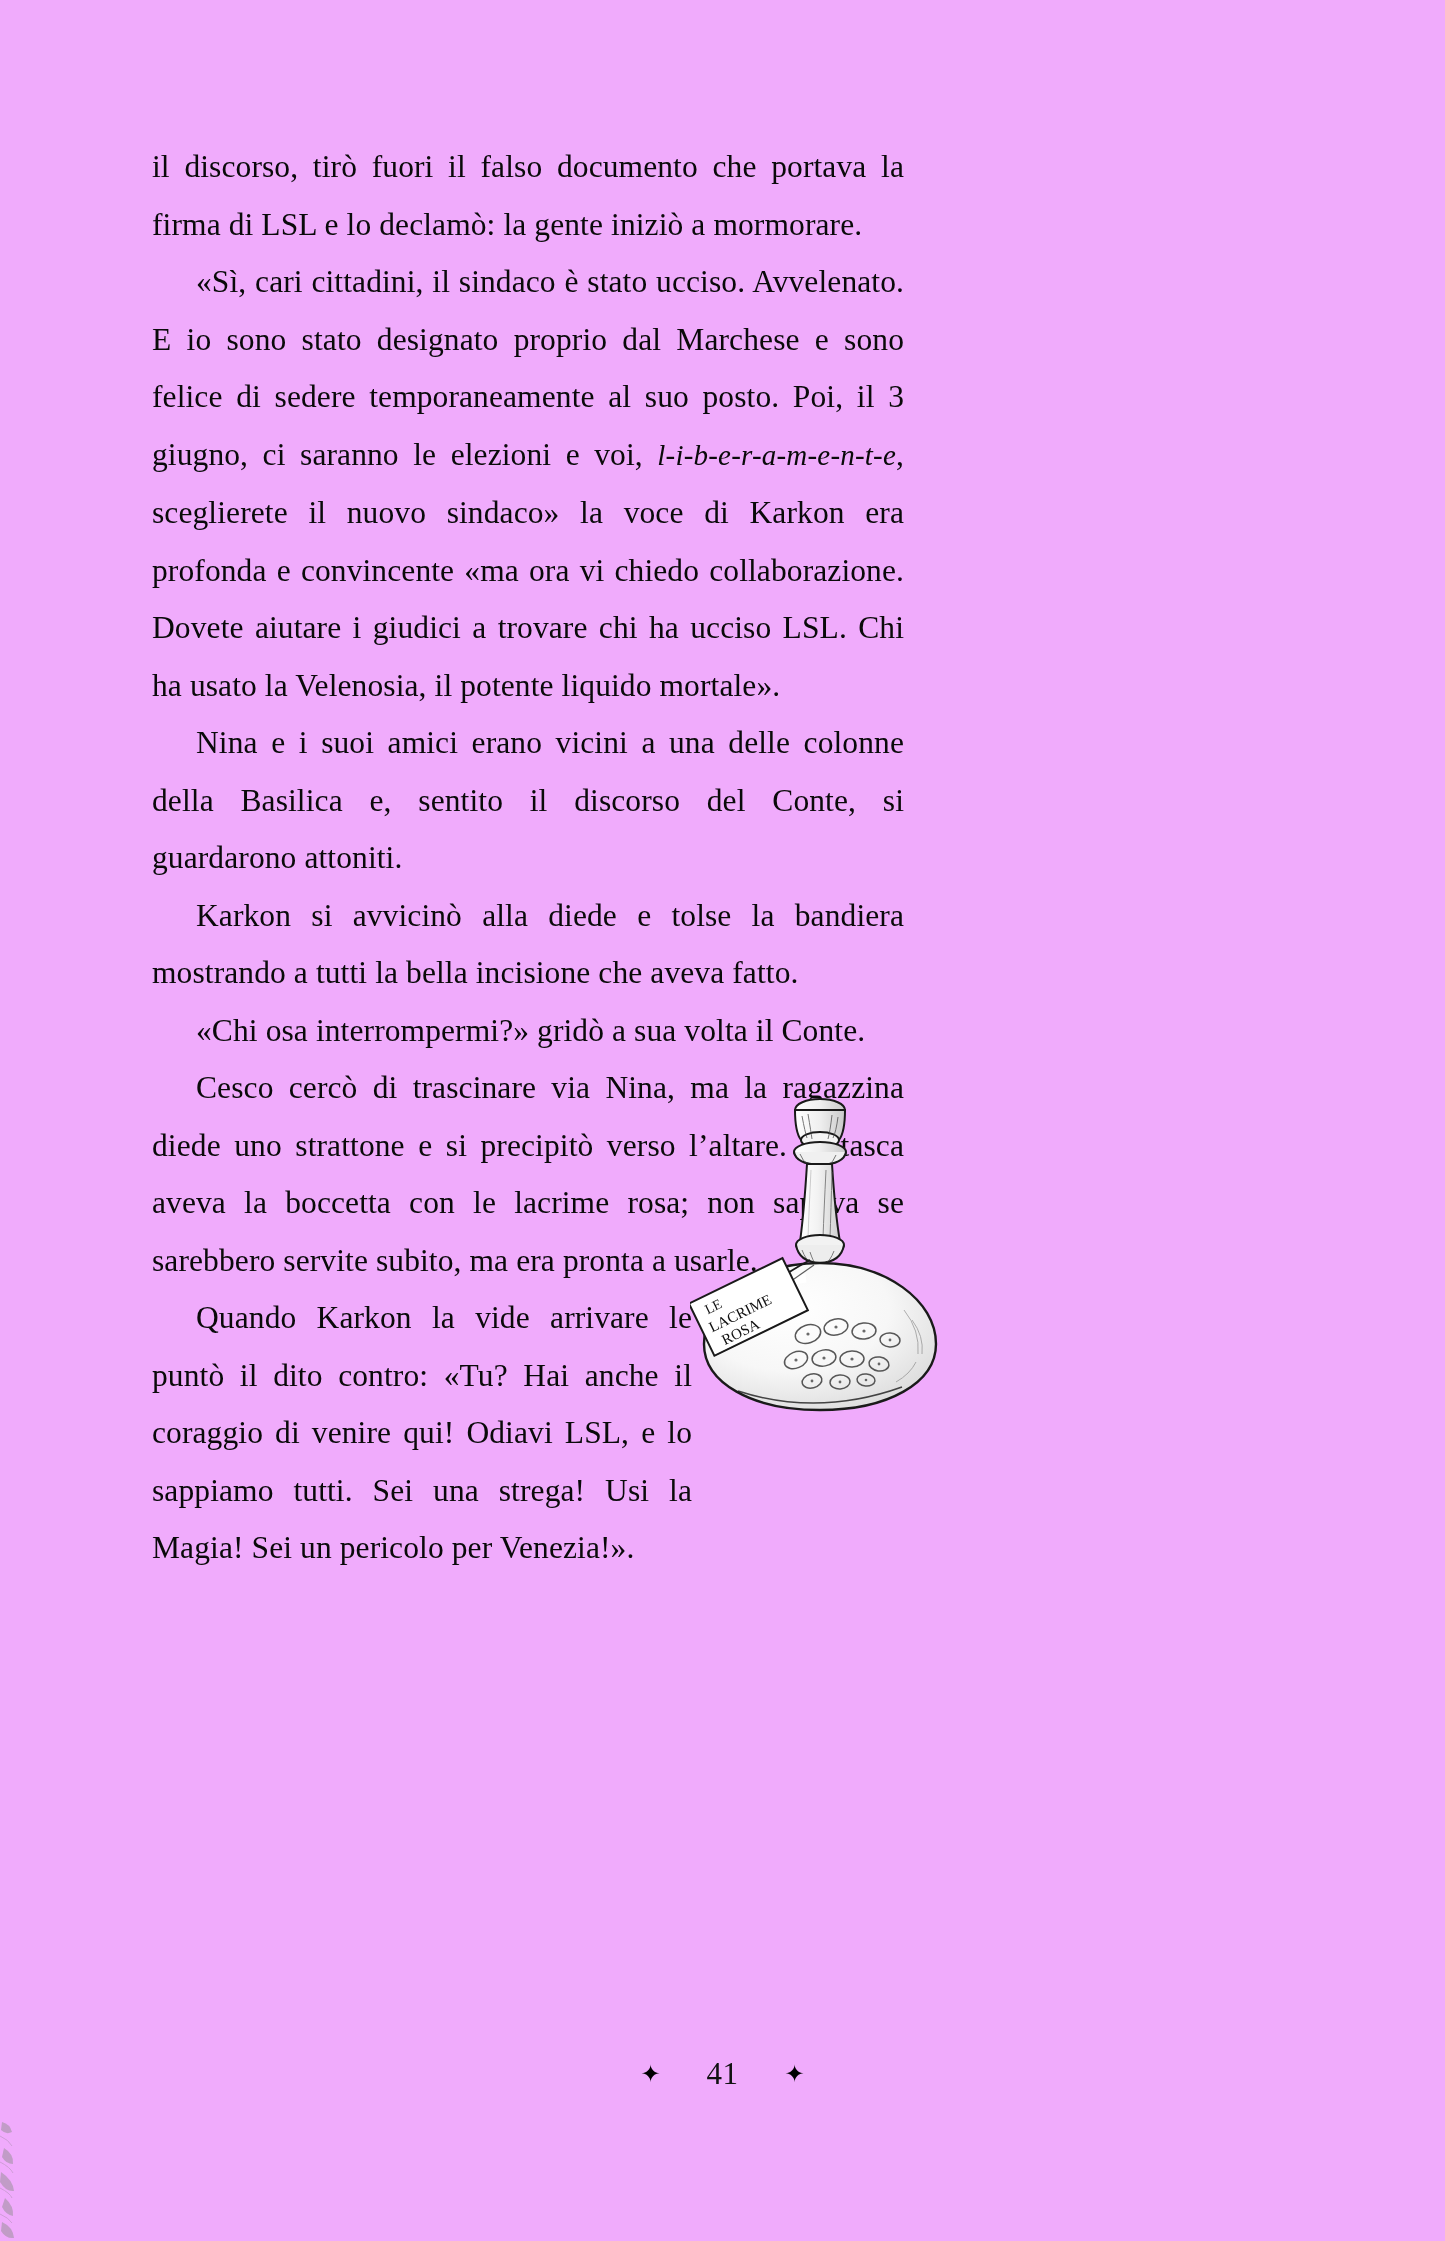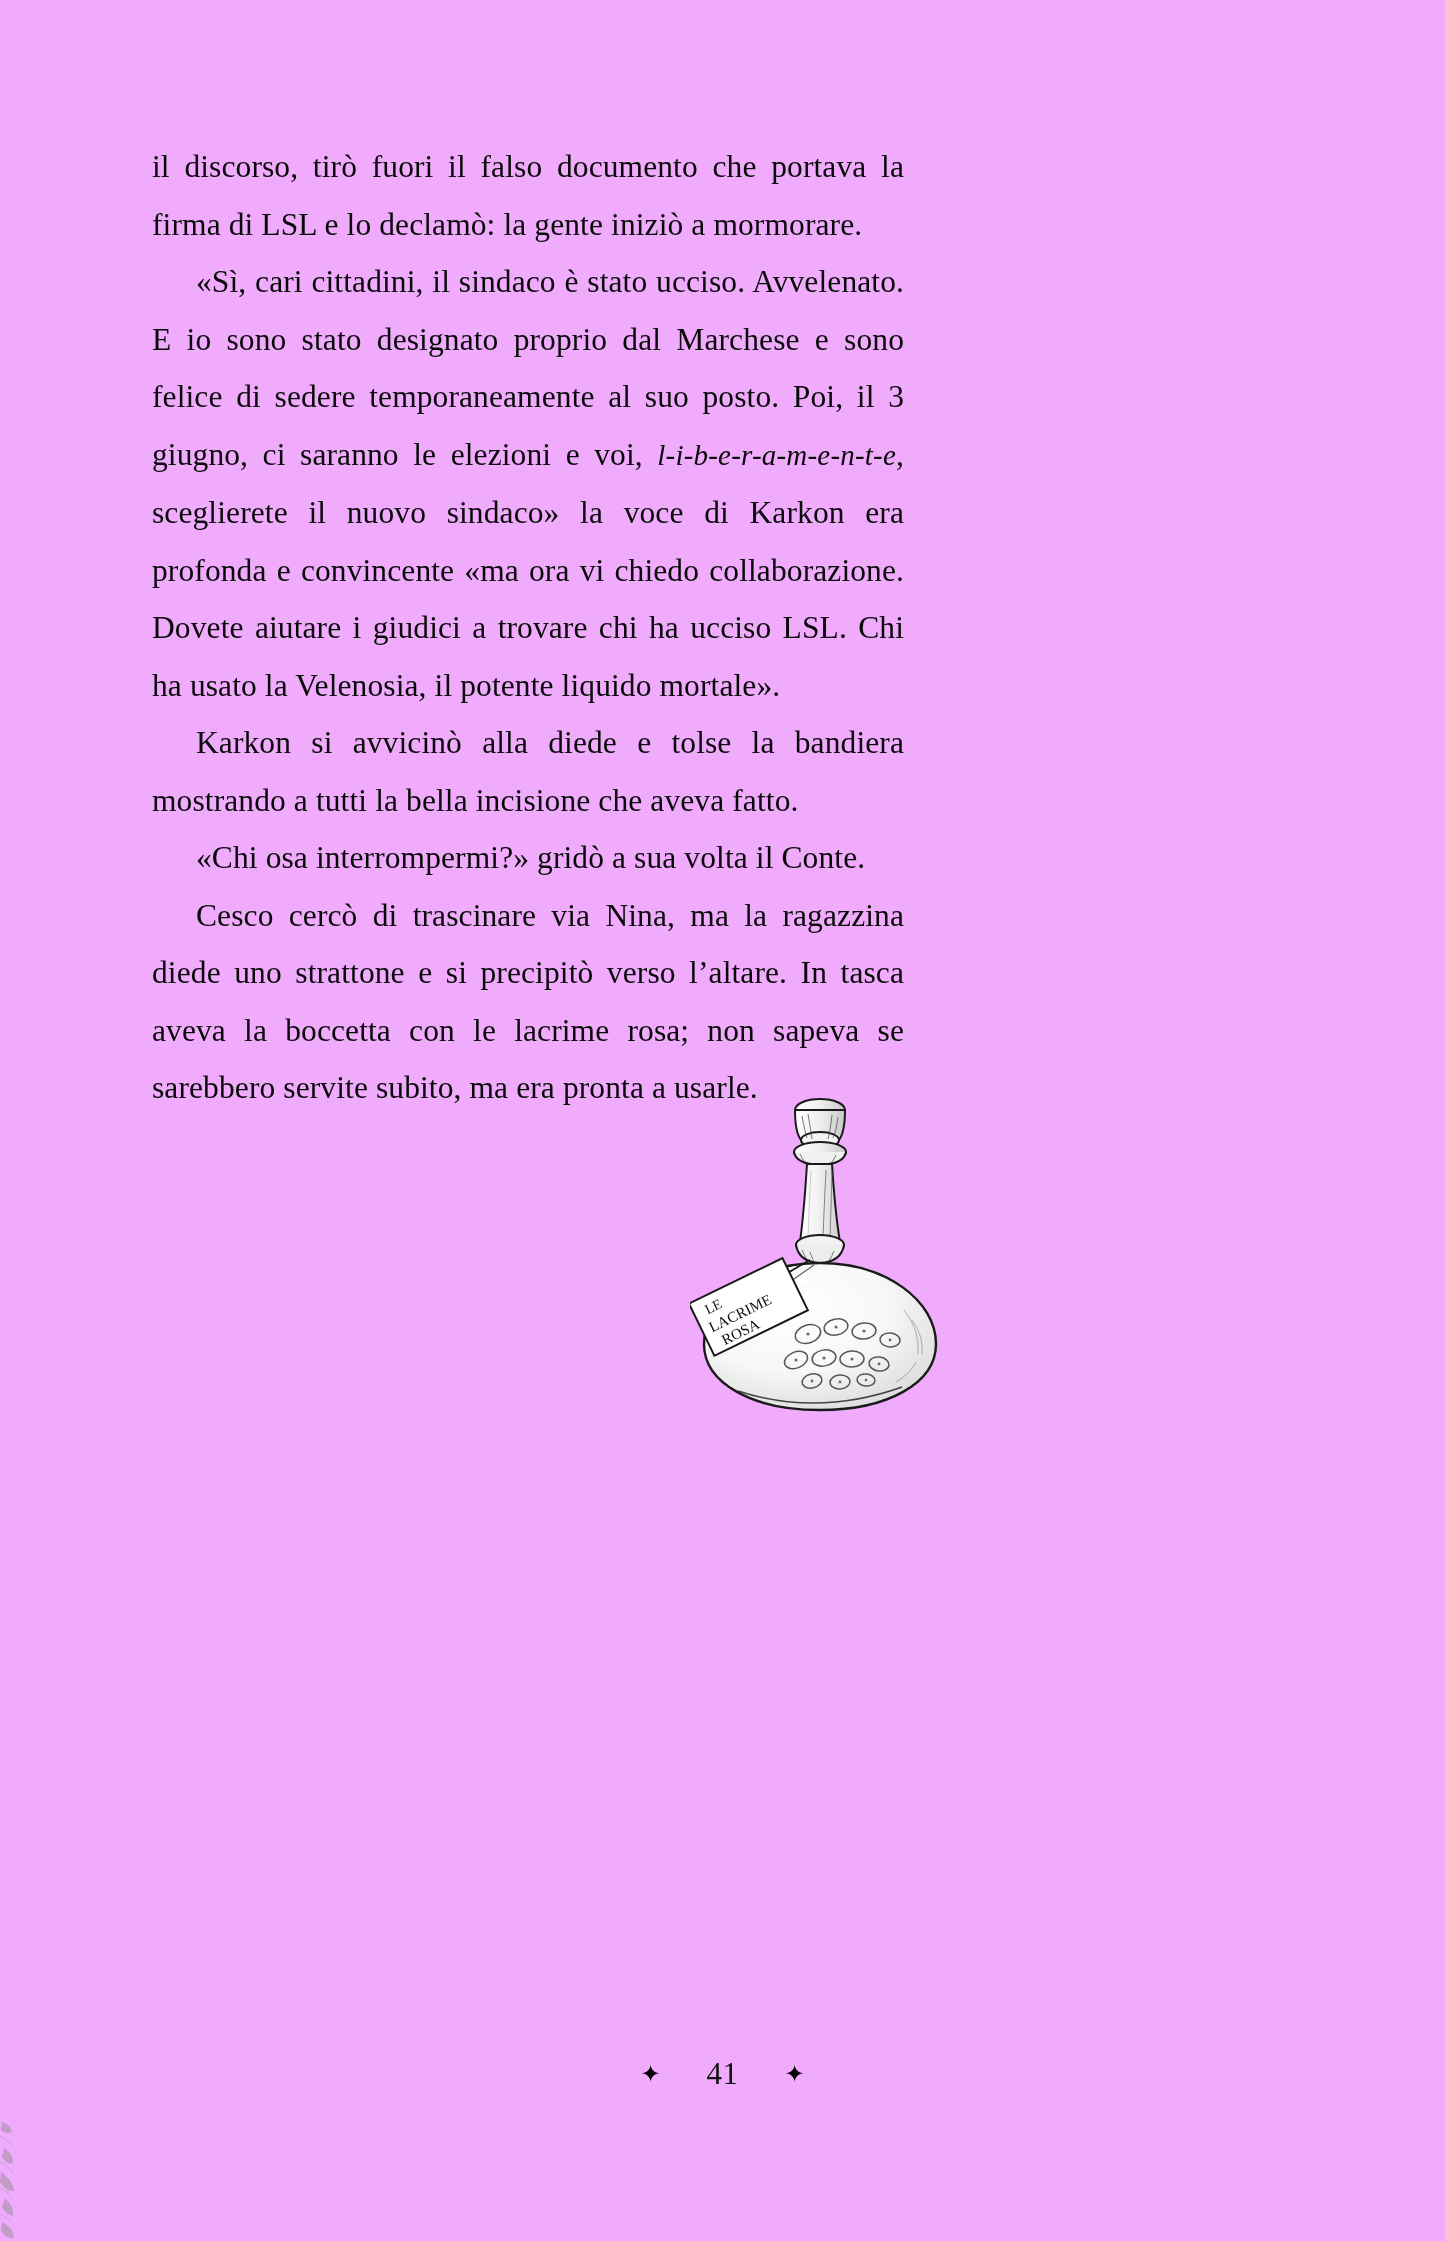--- a/index.html
+++ b/index.html
@@ -94,28 +94,30 @@
 <body>
 
 <div class="page">
 
   <div class="textblock">
 
     <p class="par">il discorso, tirò fuori il falso documento che portava la firma di LSL e lo declamò: la gente iniziò a mormorare.</p>
 
     <p class="par ind"><span>«Sì, cari cittadini, il sindaco è stato ucciso. Avvelenato. E io sono stato designato proprio dal Marchese e sono felice di sedere temporaneamente al suo posto. Poi, il 3 giugno, ci saranno le elezioni e voi, </span><span class="spellout">l-i-b-e-r-a-m-e-n-t-e</span><span>, sceglierete il nuovo sindaco» la voce di Karkon era profonda e convincente «ma ora vi chiedo collaborazione. Dovete aiutare i giudici a trovare chi ha ucciso LSL. Chi ha usato la Velenosia, il potente liquido mortale».</span></p>
 
+    <p class="par ind">Nina e i suoi amici erano vicini a una delle colonne della Basilica e, sentito il discorso del Conte, si guardarono attoniti.</p>
 
     <p class="par ind">Karkon si avvicinò alla diede e tolse la bandiera mostrando a tutti la bella incisione che aveva fatto.</p>
 
 
     <p class="par ind">«Chi osa interrompermi?» gridò a sua volta il Conte.</p>
 
     <p class="par ind">Cesco cercò di trascinare via Nina, ma la ragazzina diede uno strattone e si precipitò verso l’altare. In tasca aveva la boccetta con le lacrime rosa; non sapeva se sarebbero servite subito, ma era pronta a usarle.</p>
 
+    <p class="par ind wrap-short">Quando Karkon la vide arrivare le puntò il dito contro: «Tu? Hai anche il coraggio di venire qui! Odiavi LSL, e lo sappiamo tutti. Sei una strega! Usi la Magia! Sei un pericolo per Venezia!».</p>
   </div>
 
   <div class="illustration">
     <svg width="330" height="350" viewBox="0 0 330 350" xmlns="http://www.w3.org/2000/svg">
       <defs>
         <radialGradient id="glassShade" cx="38%" cy="32%" r="72%">
           <stop offset="0%" stop-color="#ffffff"></stop>
           <stop offset="58%" stop-color="#f7f7f7"></stop>
           <stop offset="100%" stop-color="#dedede"></stop>
         </radialGradient>

